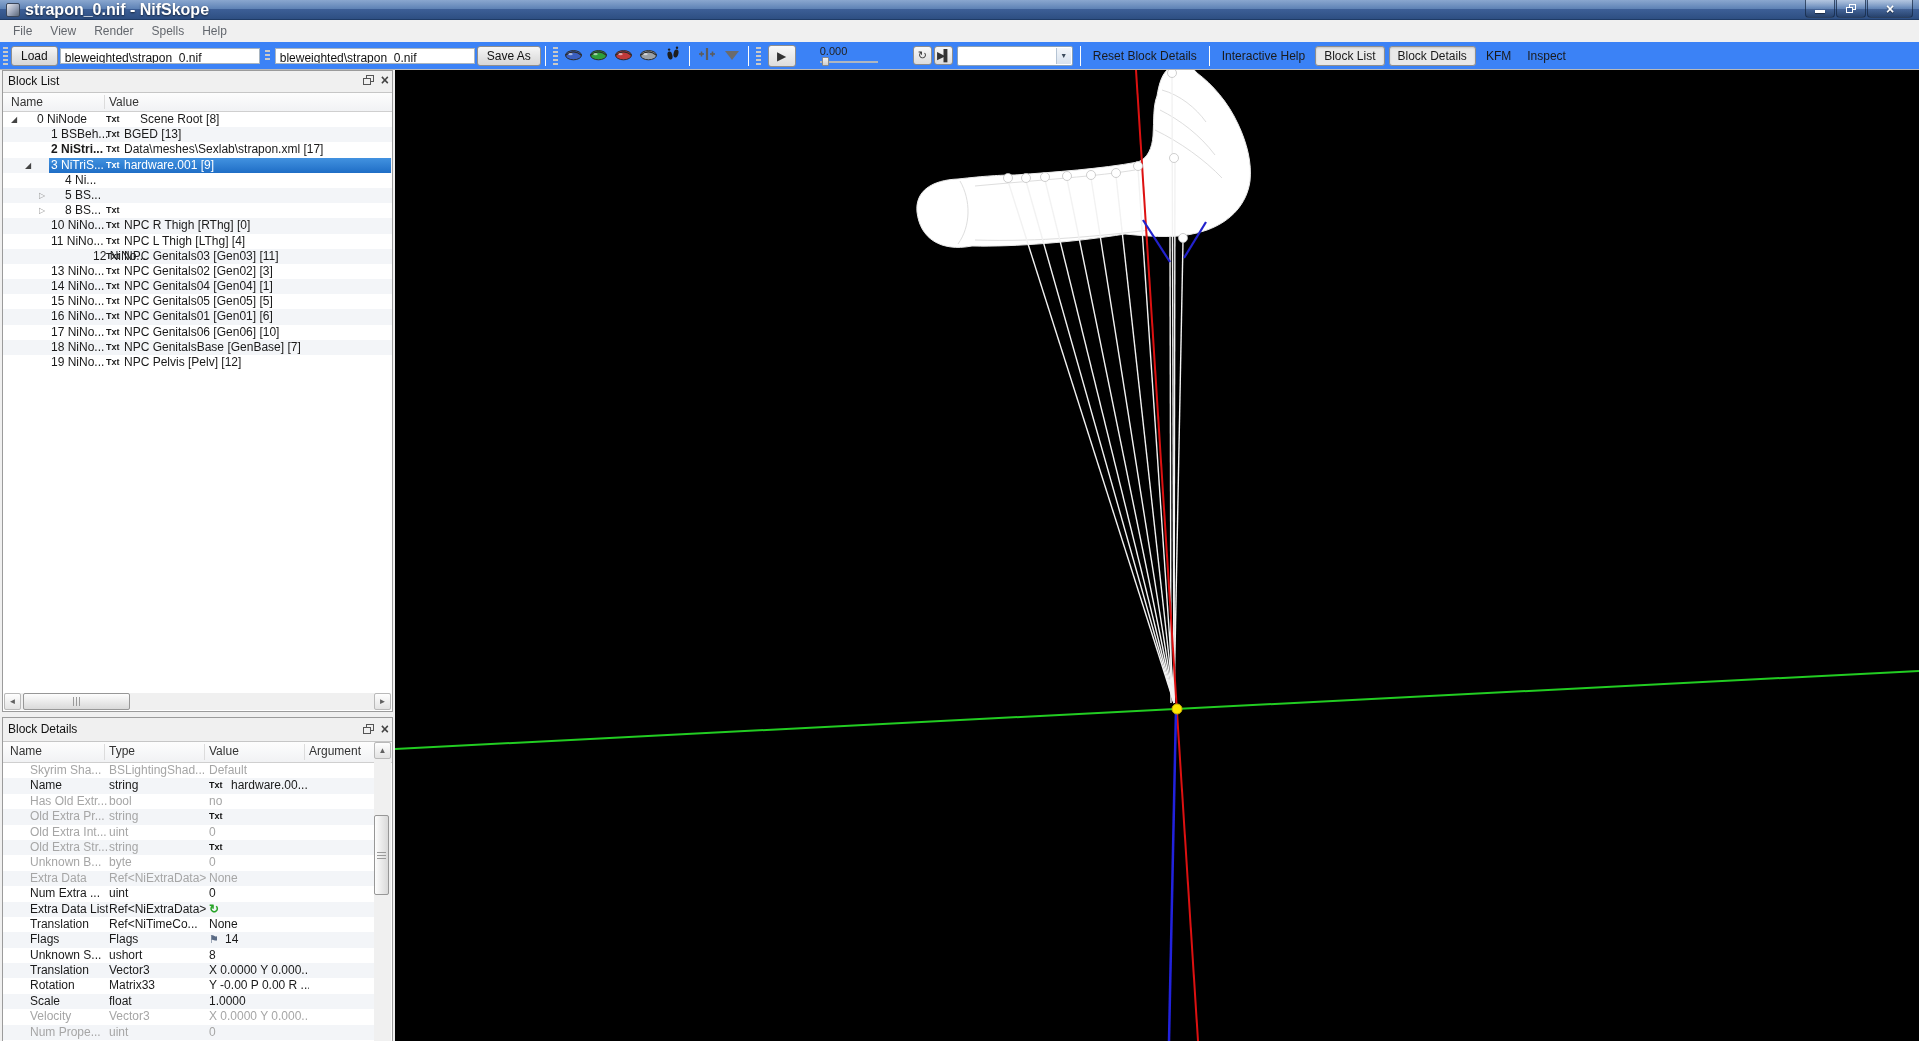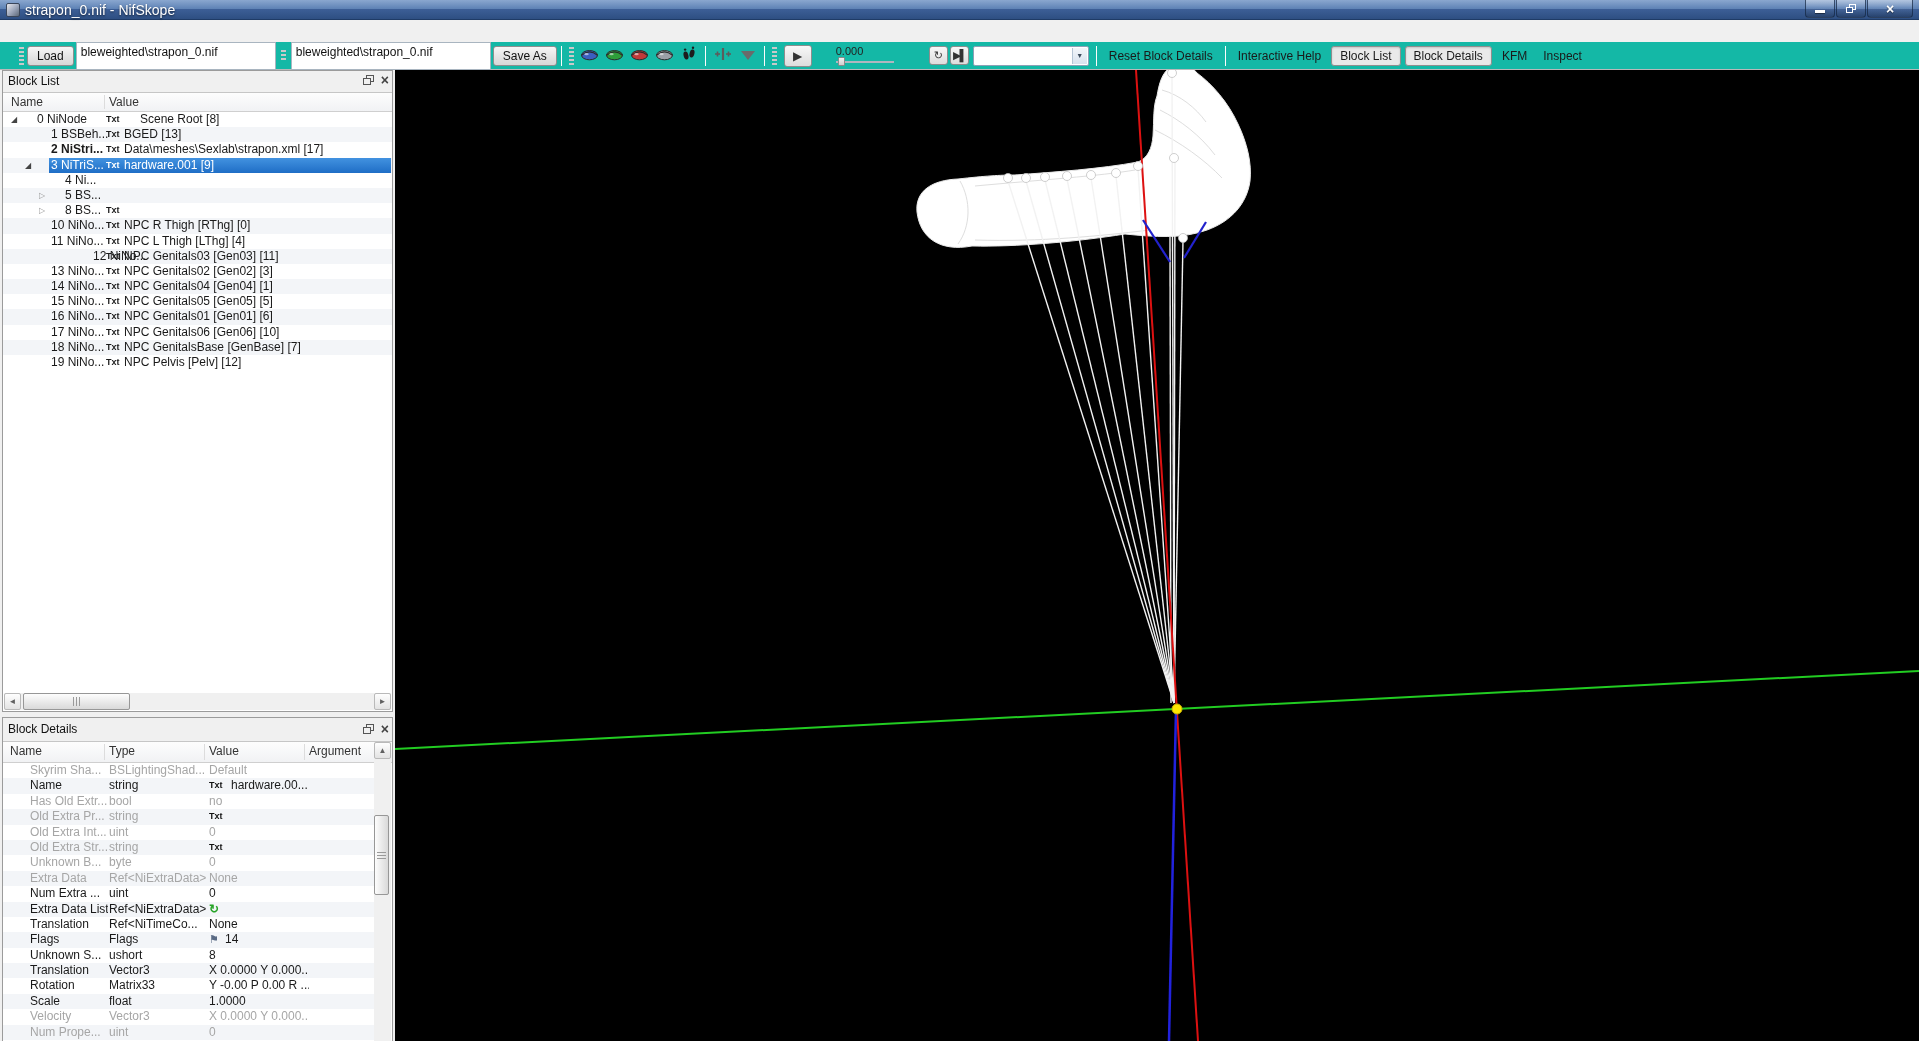--- a/index.html
+++ b/index.html
@@ -7,48 +7,48 @@
     font-family:"Liberation Sans", sans-serif; font-size:12px; color:#1a1a1a; }
   .window { position:relative; width:1919px; height:1041px; background:#f0f0f0; }
 
   
   .titlebar { position:absolute; left:0; top:0; width:100%; height:20px;
     background:linear-gradient(180deg,#8aa7cf 0%,#5f83b6 45%,#3c5e96 50%,#2e4f82 100%);
     border-bottom:1px solid #1f3b66; display:flex; align-items:center; }
   .app-icon { width:14px; height:14px; margin:0 5px 0 6px; border-radius:2px;
     background:linear-gradient(135deg,#e8e8ee 0%,#9aa4b8 55%,#5c6878 100%);
     border:1px solid #3a465a; }
-  .title-text { color:#fff; text-shadow:0 1px 2px rgba(0,0,0,.6); font-size:14px; }
+  .title-text { color:#fff; text-shadow:0 1px 2px rgba(0,0,0,.6); font-size:16px;font-weight:bold; }
   .caption-btns { position:absolute; right:6px; top:0; display:flex; }
   .cap-btn { width:30px; height:18px; margin-left:1px;
     background:linear-gradient(180deg,rgba(255,255,255,.35),rgba(255,255,255,.06) 45%,rgba(0,0,0,.18));
     border:1px solid rgba(20,40,70,.75); border-top:none; border-radius:0 0 4px 4px;
     display:flex; align-items:center; justify-content:center; color:#fff; }
   .cap-btn.close { width:46px; }
   .glyph-min { width:10px; height:3px; background:#fff; box-shadow:0 1px 1px rgba(0,0,0,.5); margin-top:6px; }
   .glyph-restore { position:relative; width:10px; height:9px; }
   .glyph-restore i { position:absolute; display:block; width:7px; height:6px; border:1px solid #fff; background:transparent; }
   .glyph-restore i:first-child { right:0; top:0; }
   .glyph-restore i:last-child { left:0; bottom:0; background:#3c5e96; }
   .glyph-close { font-size:14px; font-weight:bold; line-height:1; text-shadow:0 1px 1px rgba(0,0,0,.5); }
 
   
   .menubar { position:absolute; left:0; top:20px; width:100%; height:22px; background:#f0f0f0;
     display:flex; align-items:center; padding-left:4px; }
   .menu-item { padding:2px 9px; color:#63676d; }
 
   
-  .toolbar { position:absolute; left:0; top:42px; width:100%; height:28px; background:#14b8a6;
-    border-bottom:1px solid #b9b9b9; display:flex; align-items:center;padding-left:16px; }
+  .toolbar { position:absolute; left:0; top:42px; width:100%; height:28px; background:#3b82f6;
+    border-bottom:1px solid #b9b9b9; display:flex; align-items:center; }
   .grip { width:5px; height:18px; margin:0 3px;
     background:repeating-linear-gradient(180deg,#c9c9c9 0 2px,transparent 2px 4px); }
   .tb-sep { width:1px; height:20px; background:#c3c3c3; border-right:1px solid #fcfcfc; margin:0 4px; }
   .btn { background:linear-gradient(180deg,#f6f6f6,#e4e4e4 55%,#d7d7d7);
     border:1px solid #8e8e8e; border-radius:3px; padding:2px 9px; font-size:12px; color:#111; }
-  .path-input { width:200px; height:28px; border:1px solid #a9b5c0; background:#fff;
+  .path-input { width:200px; height:16px; border:1px solid #a9b5c0; background:#fff;
     padding:2px 4px; font-size:12px; color:#111; margin:0 2px; white-space:nowrap; overflow:hidden; }
   .eye-icon { margin:0 3px; }
   .foot-icon { margin:0 4px; }
   .plusmove-icon { margin:0 4px; }
   .chev-down { width:0; height:0; border-left:7px solid transparent; border-right:7px solid transparent;
     border-top:9px solid #6b6b6b; margin:0 5px; }
   .play-btn { width:28px; height:22px; border:1px solid #8e8e8e; border-radius:3px;
     background:linear-gradient(180deg,#f8f8f8,#ddd); display:flex; align-items:center; justify-content:center;
     font-size:12px; color:#333; margin:0 4px; }
   .time-box { display:flex; flex-direction:column; margin:0 20px; width:72px; }
@@ -143,20 +143,27 @@
             <i></i>
             <i></i>
           </span>
         </span>
       <span class="cap-btn close">
           <span class="glyph-close">×</span>
         </span>
     </div>
   </div>
 
+  <div class="menubar" id="menubar">
+      <span class="menu-item">File</span>
+      <span class="menu-item">View</span>
+      <span class="menu-item">Render</span>
+      <span class="menu-item">Spells</span>
+      <span class="menu-item">Help</span>
+    </div>
 
   <div class="toolbar">
     <span class="grip"></span>
     <button class="btn">Load</button>
     <div class="path-input">bleweighted\strapon_0.nif</div>
     <span class="grip" style="height:12px"></span>
     <div class="path-input">bleweighted\strapon_0.nif</div>
     <button class="btn">Save As</button>
     <span class="tb-sep"></span>
     <span class="grip"></span>

